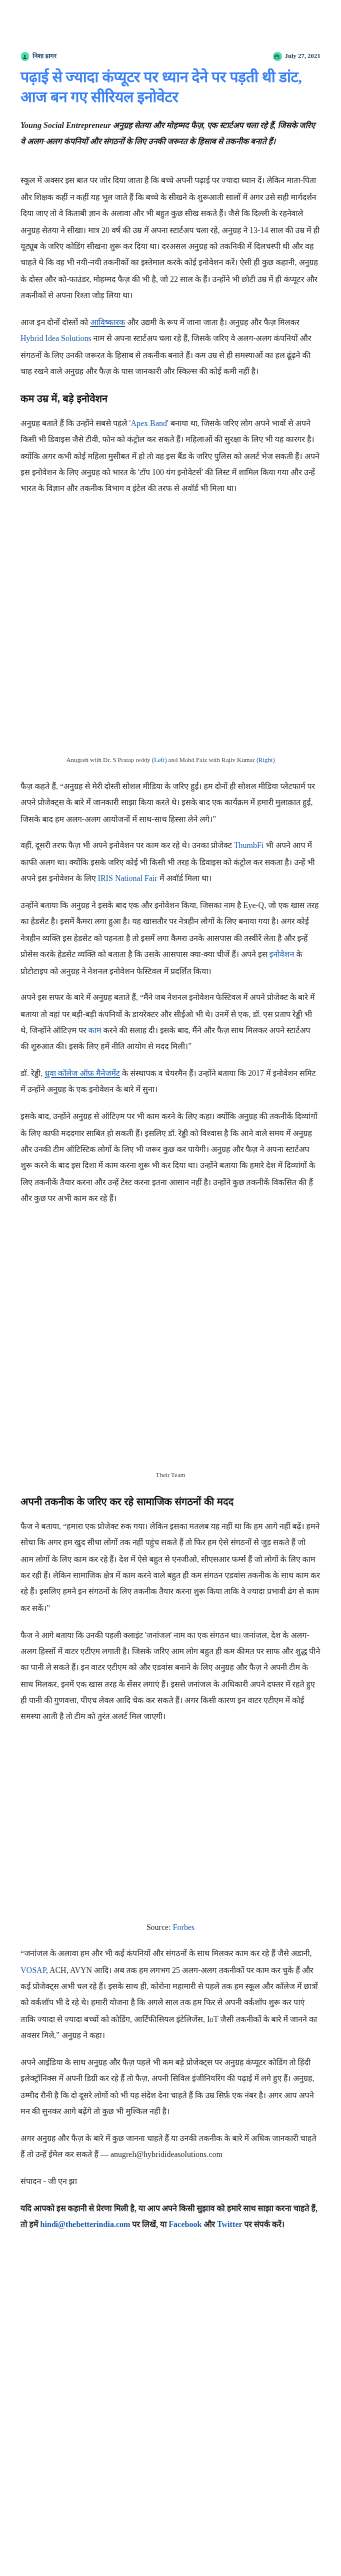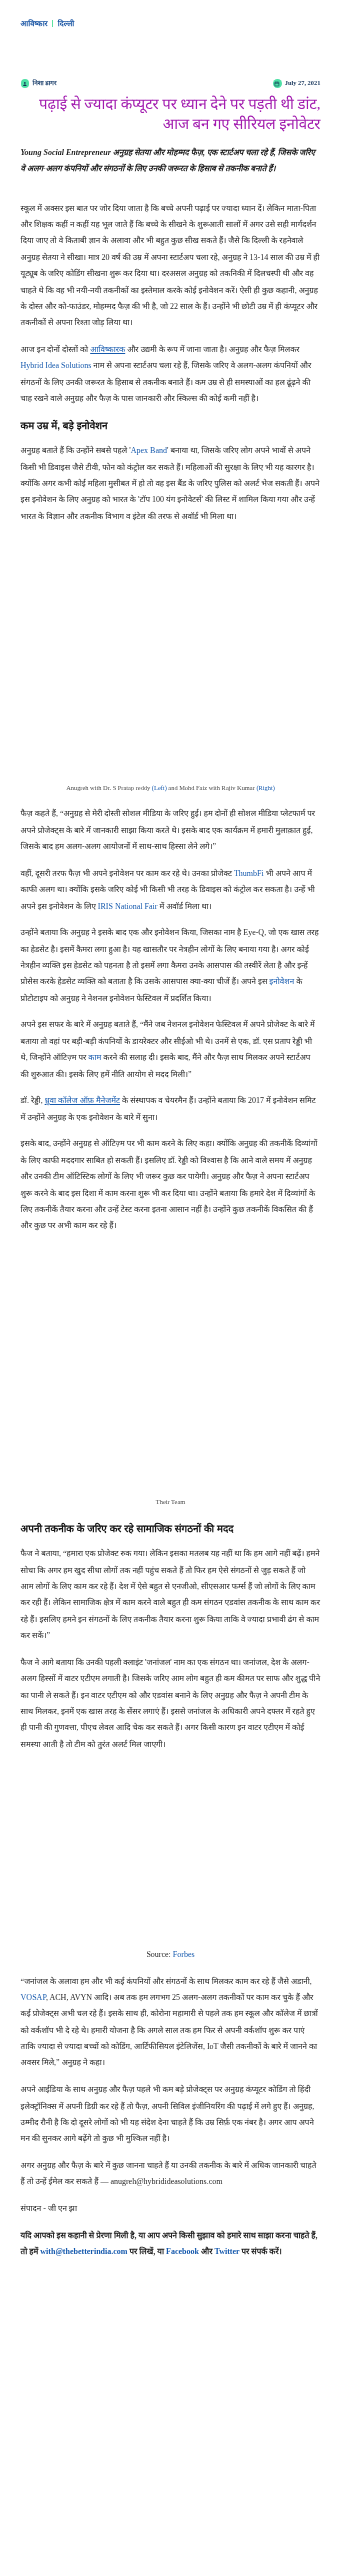--- a/index.html
+++ b/index.html
@@ -76,25 +76,24 @@
     font-size: 6.4px;
     font-family: "Liberation Serif", serif;
   }
   .meta-date .meta-text { color:#17365c; }
 
   
   h1.headline {
     margin: 7.2px 20.6px 0 20.6px;
     font-size: 15px;
     line-height: 1.33;
-    color: #a21caf;
-    font-weight: 400;
+    color: #3b82f6;
+    font-weight: 700;
     font-family: "Liberation Serif", serif;
     letter-spacing: -0.1px;
-    text-align: right;
   }
 
   
   .standfirst {
     margin: 10.3px 20.6px 0 20.6px;
     font-size: 8px;
     line-height: 1.95;
     font-style: italic;
     font-weight: 700;
     color: #1d1d1d;
@@ -171,25 +170,20 @@
     font-family: "Liberation Serif", serif;
   }
   .cta a { color:#1559ad; text-decoration:none; }
   .spacer-40 { height: 20.6px; }
 </style>
 </head>
 <body>
 
 <div class="page">
 
-  <nav class="breadcrumb">
-    <a href="#">आविष्कार</a>
-    <span class="crumb-sep"></span>
-    <a href="#">दिल्ली</a>
-  </nav>
 
   <div class="meta-row">
     <div class="meta-item meta-author">
       <span class="meta-icon">
         <svg width="5.7" height="5.7" viewBox="0 0 24 24" fill="#0f2f52">
           <circle cx="12" cy="8" r="3.6"></circle>
           <path d="M4.5 21c0-4.2 3.4-6.6 7.5-6.6s7.5 2.4 7.5 6.6z"></path>
         </svg>
       </span>
       <span class="meta-text">निशा डागर</span>
@@ -276,19 +270,19 @@
       <span>“जनांजल के अलावा हम और भी कई कंपनियों और संगठनों के साथ मिलकर काम कर रहे हैं जैसे अडानी, </span><a class="inline" href="#">VOSAP</a><span>, ACH, AVYN आदि। अब तक हम लगभग 25 अलग-अलग तकनीकों पर काम कर चुके हैं और कई प्रोजेक्ट्स अभी चल रहे हैं। इसके साथ ही, कोरोना महामारी से पहले तक हम स्कूल और कॉलेज में छात्रों को वर्कशॉप भी दे रहे थे। हमारी योजना है कि अगले साल तक हम फिर से अपनी वर्कशॉप शुरू कर पाएं ताकि ज्यादा से ज्यादा बच्चों को कोडिंग, आर्टिफीसियल इंटेलिजेंस, IoT जैसी तकनीकों के बारे में जानने का अवसर मिले,” अनुग्रह ने कहा।</span>
     </p>
 
     <p>अपने आईडिया के साथ अनुग्रह और फैज़ पहले भी कम बड़े प्रोजेक्ट्स पर अनुग्रह कंप्यूटर कोडिंग तो हिंदी इलेक्ट्रॉनिक्स में अपनी डिग्री कर रहे हैं तो फैज़, अपनी सिविल इंजीनियरिंग की पढ़ाई में लगे हुए हैं। अनुग्रह, उम्मीद रौनी है कि दो दूसरे लोगों को भी यह संदेश देना चाहते हैं कि उम्र सिर्फ़ एक नंबर है। अगर आप अपने मन की सुनकर आगे बढ़ेंगे तो कुछ भी मुश्किल नहीं है।</p>
 
     <p>अगर अनुग्रह और फैज़ के बारे में कुछ जानना चाहते हैं या उनकी तकनीक के बारे में अधिक जानकारी चाहते हैं तो उन्हें ईमेल कर सकते हैं — anugreh@hybridideasolutions.com</p>
 
     <p class="editor">संपादन - जी एन झा</p>
 
     <p class="cta">
-      <span>यदि आपको इस कहानी से प्रेरणा मिली है, या आप अपने किसी सुझाव को हमारे साथ साझा करना चाहते हैं, तो हमें </span><a href="#">with@thebetterindia.com</a><span> पर लिखें, या </span><a href="#">Facebook</a><span> और </span><a href="#">Twitter</a><span> पर संपर्क करें।</span>
+      <span>यदि आपको इस कहानी से प्रेरणा मिली है, या आप अपने किसी सुझाव को हमारे साथ साझा करना चाहते हैं, तो हमें </span><a href="#">hindi@thebetterindia.com</a><span> पर लिखें, या </span><a href="#">Facebook</a><span> और </span><a href="#">Twitter</a><span> पर संपर्क करें।</span>
     </p>
 
     <div class="spacer-40"></div>
   </div>
 </div>
 
 
 </body></html>

